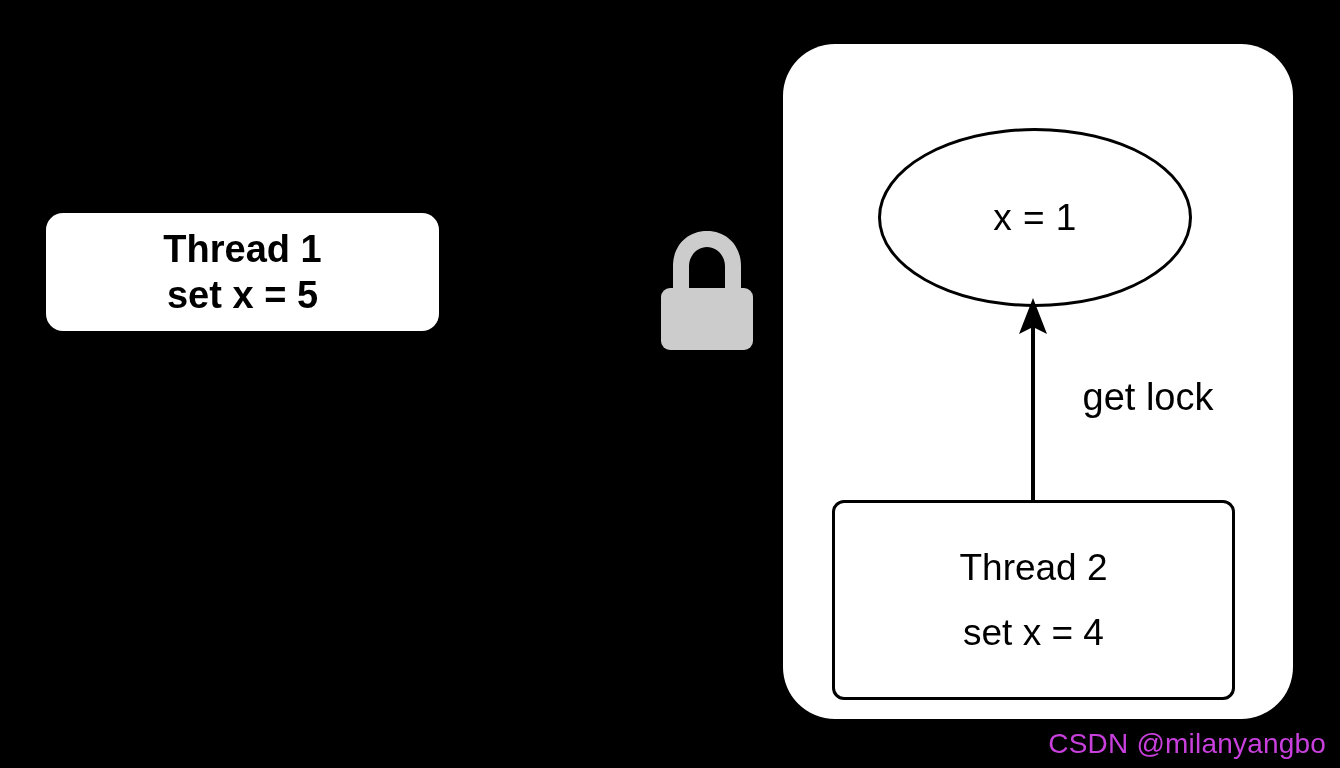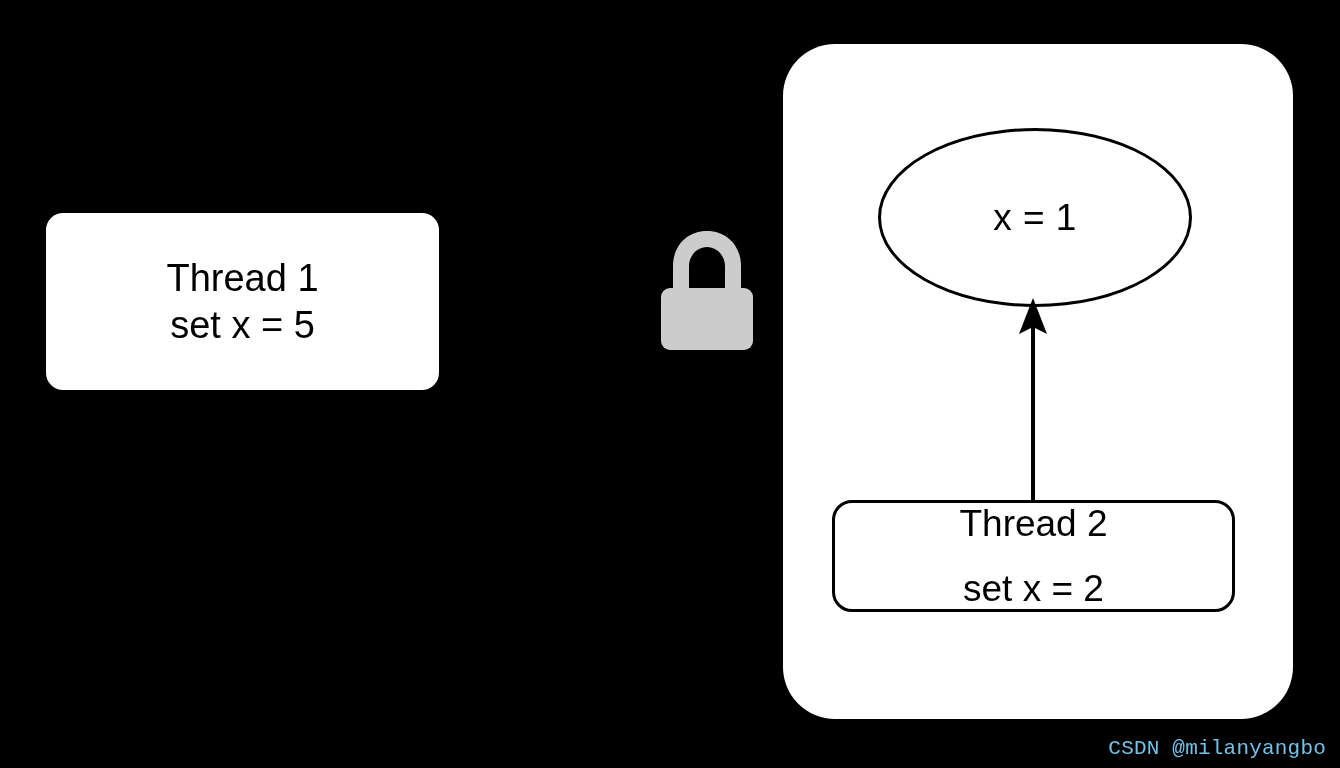--- a/index.html
+++ b/index.html
@@ -42,32 +42,33 @@
   .thread-box .line {
     display: block;
     line-height: 1.22;
     white-space: nowrap;
   }
 
   #thread1-box {
     left: 46px;
     top: 213px;
     width: 393px;
-    height: 177px;
+    height: 118px;
     border-radius: 17px;
     border: none;
     font-size: 38px;
+    font-weight: bold;
   }
 
   #thread2-box {
     left: 832px;
     top: 500px;
     width: 403px;
-    height: 112px;
-    border-radius: 20px;
+    height: 200px;
+    border-radius: 12px;
     border: 3px solid #000000;
     font-size: 37px;
     gap: 20px;
   }
 
   
   #x-ellipse {
     position: absolute;
     left: 878px;
     top: 128px;
@@ -114,26 +115,25 @@
     top: 228px;
     width: 104px;
     height: 125px;
   }
 
   
   #watermark {
     position: absolute;
     right: 14px;
     bottom: 8px;
-    color: #7dd3fc;
-    font-size: 21px;
+    color: #d946ef;
+    font-size: 28px;
     letter-spacing: 0.2px;
     white-space: nowrap;
     opacity: 0.92;
-    font-family: Liberation Mono, monospace;
   }
 </style>
 </head>
 <body>
 
 <div id="stage">
 
   <div class="lock-region"></div>
 
   <div id="thread1-box" class="thread-box">
@@ -153,22 +153,23 @@
   </div>
 
   <div id="get-lock-arrow">
     <svg width="50" height="212" viewBox="0 0 50 212" xmlns="http://www.w3.org/2000/svg" aria-hidden="true">
       <line x1="25" y1="212" x2="25" y2="26" stroke="#000000" stroke-width="4"></line>
       <polygon points="25,6 39,42 25,35 11,42" fill="#000000"></polygon>
     </svg>
   </div>
 
   <div id="get-lock-label">
+    <span class="line">get lock</span>
   </div>
 
   <div id="thread2-box" class="thread-box">
     <span class="line">Thread 2</span>
-    <span class="line">set x = 2</span>
+    <span class="line">set x = 4</span>
   </div>
 
   <div id="watermark">CSDN @milanyangbo</div>
 
 </div>
 
 </body></html>

